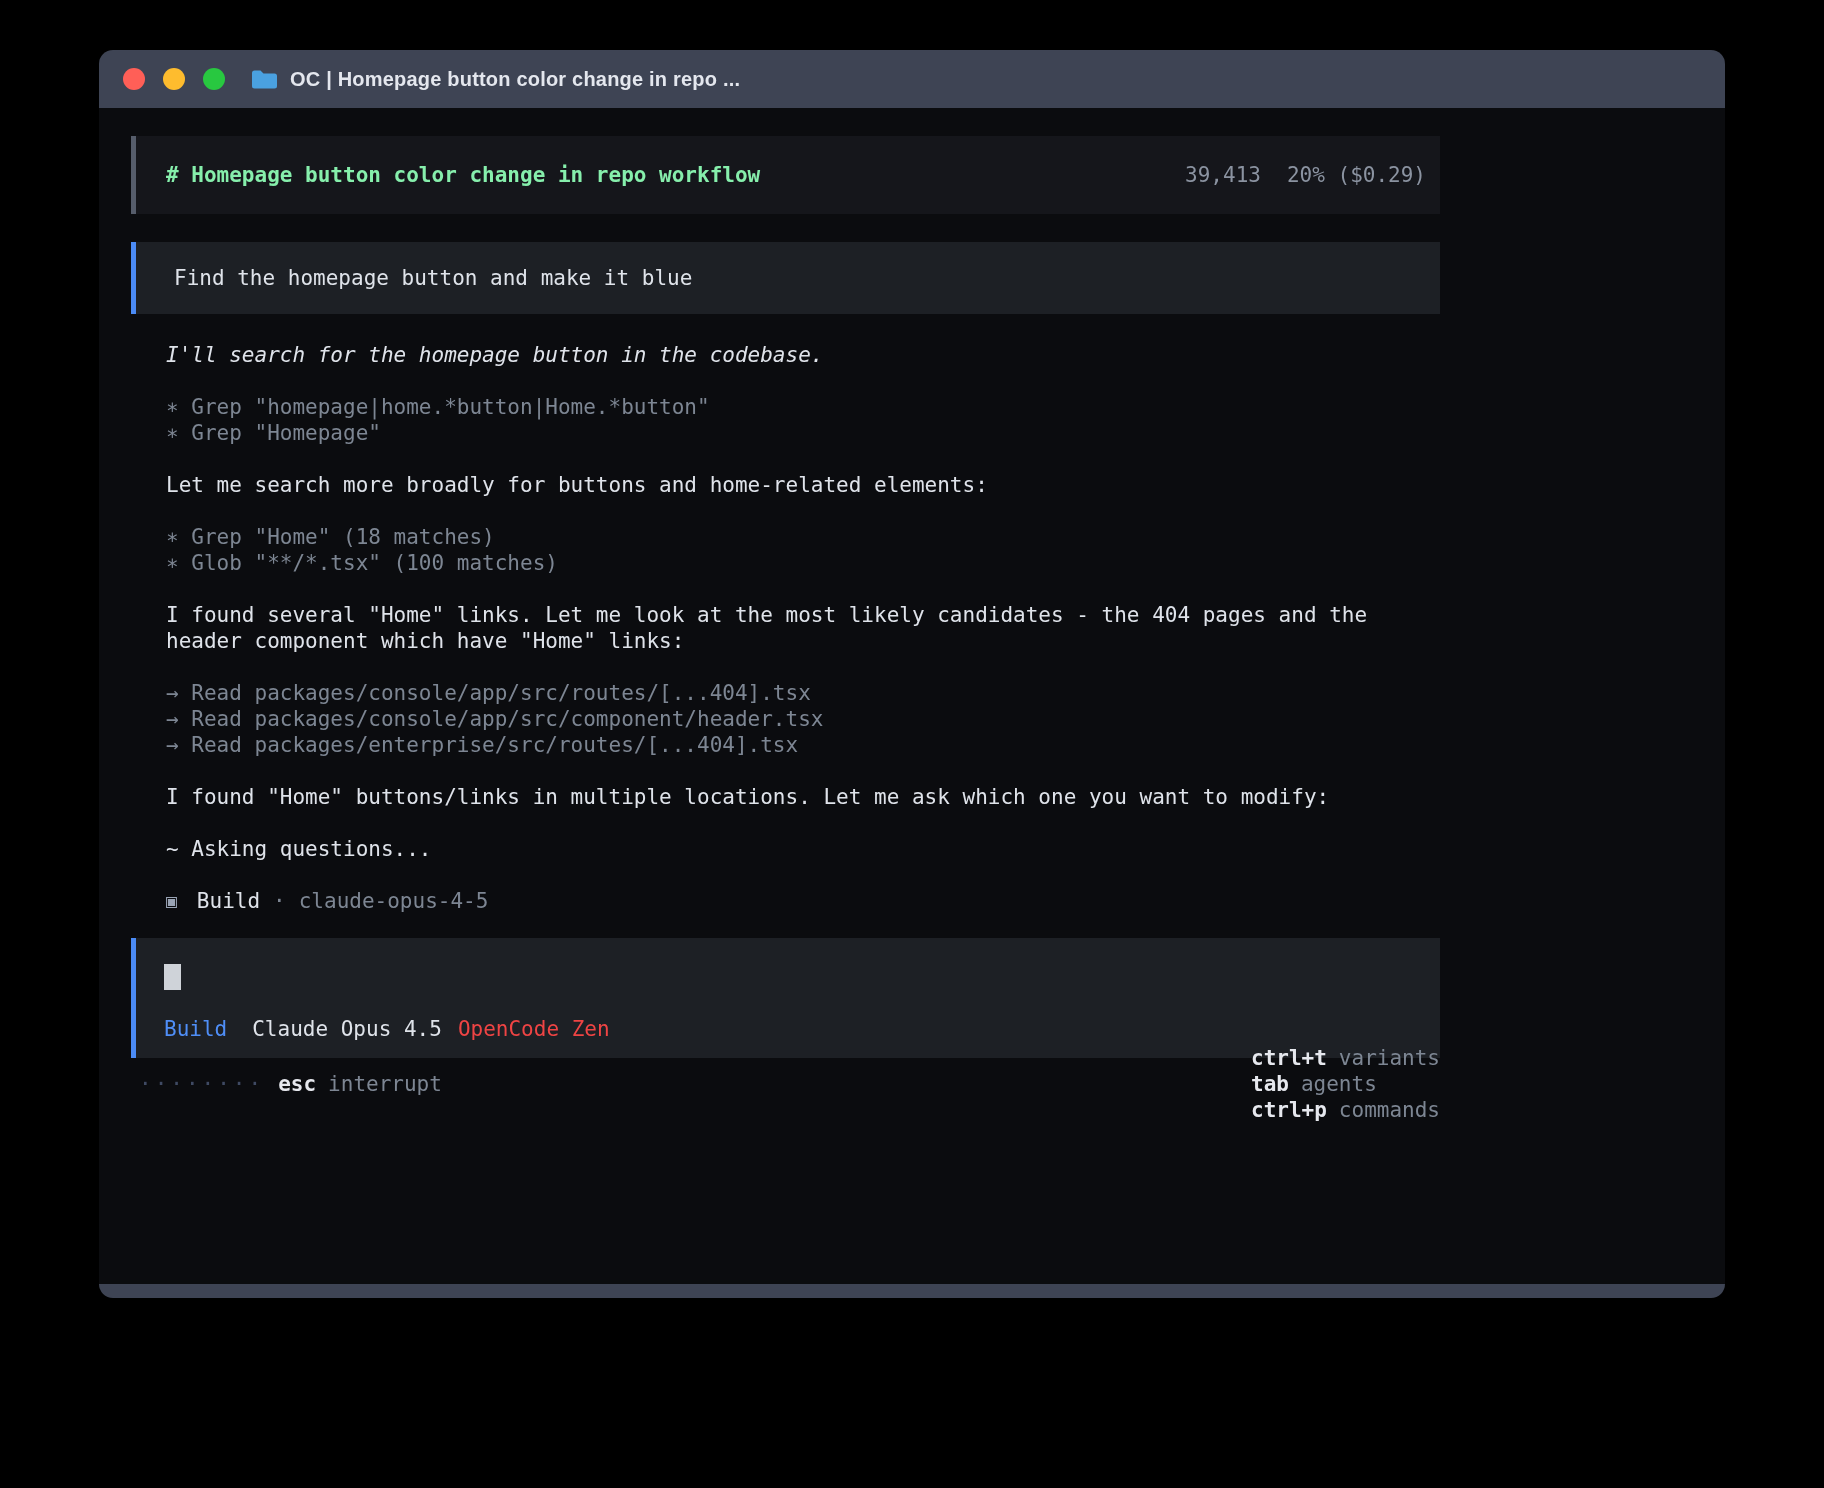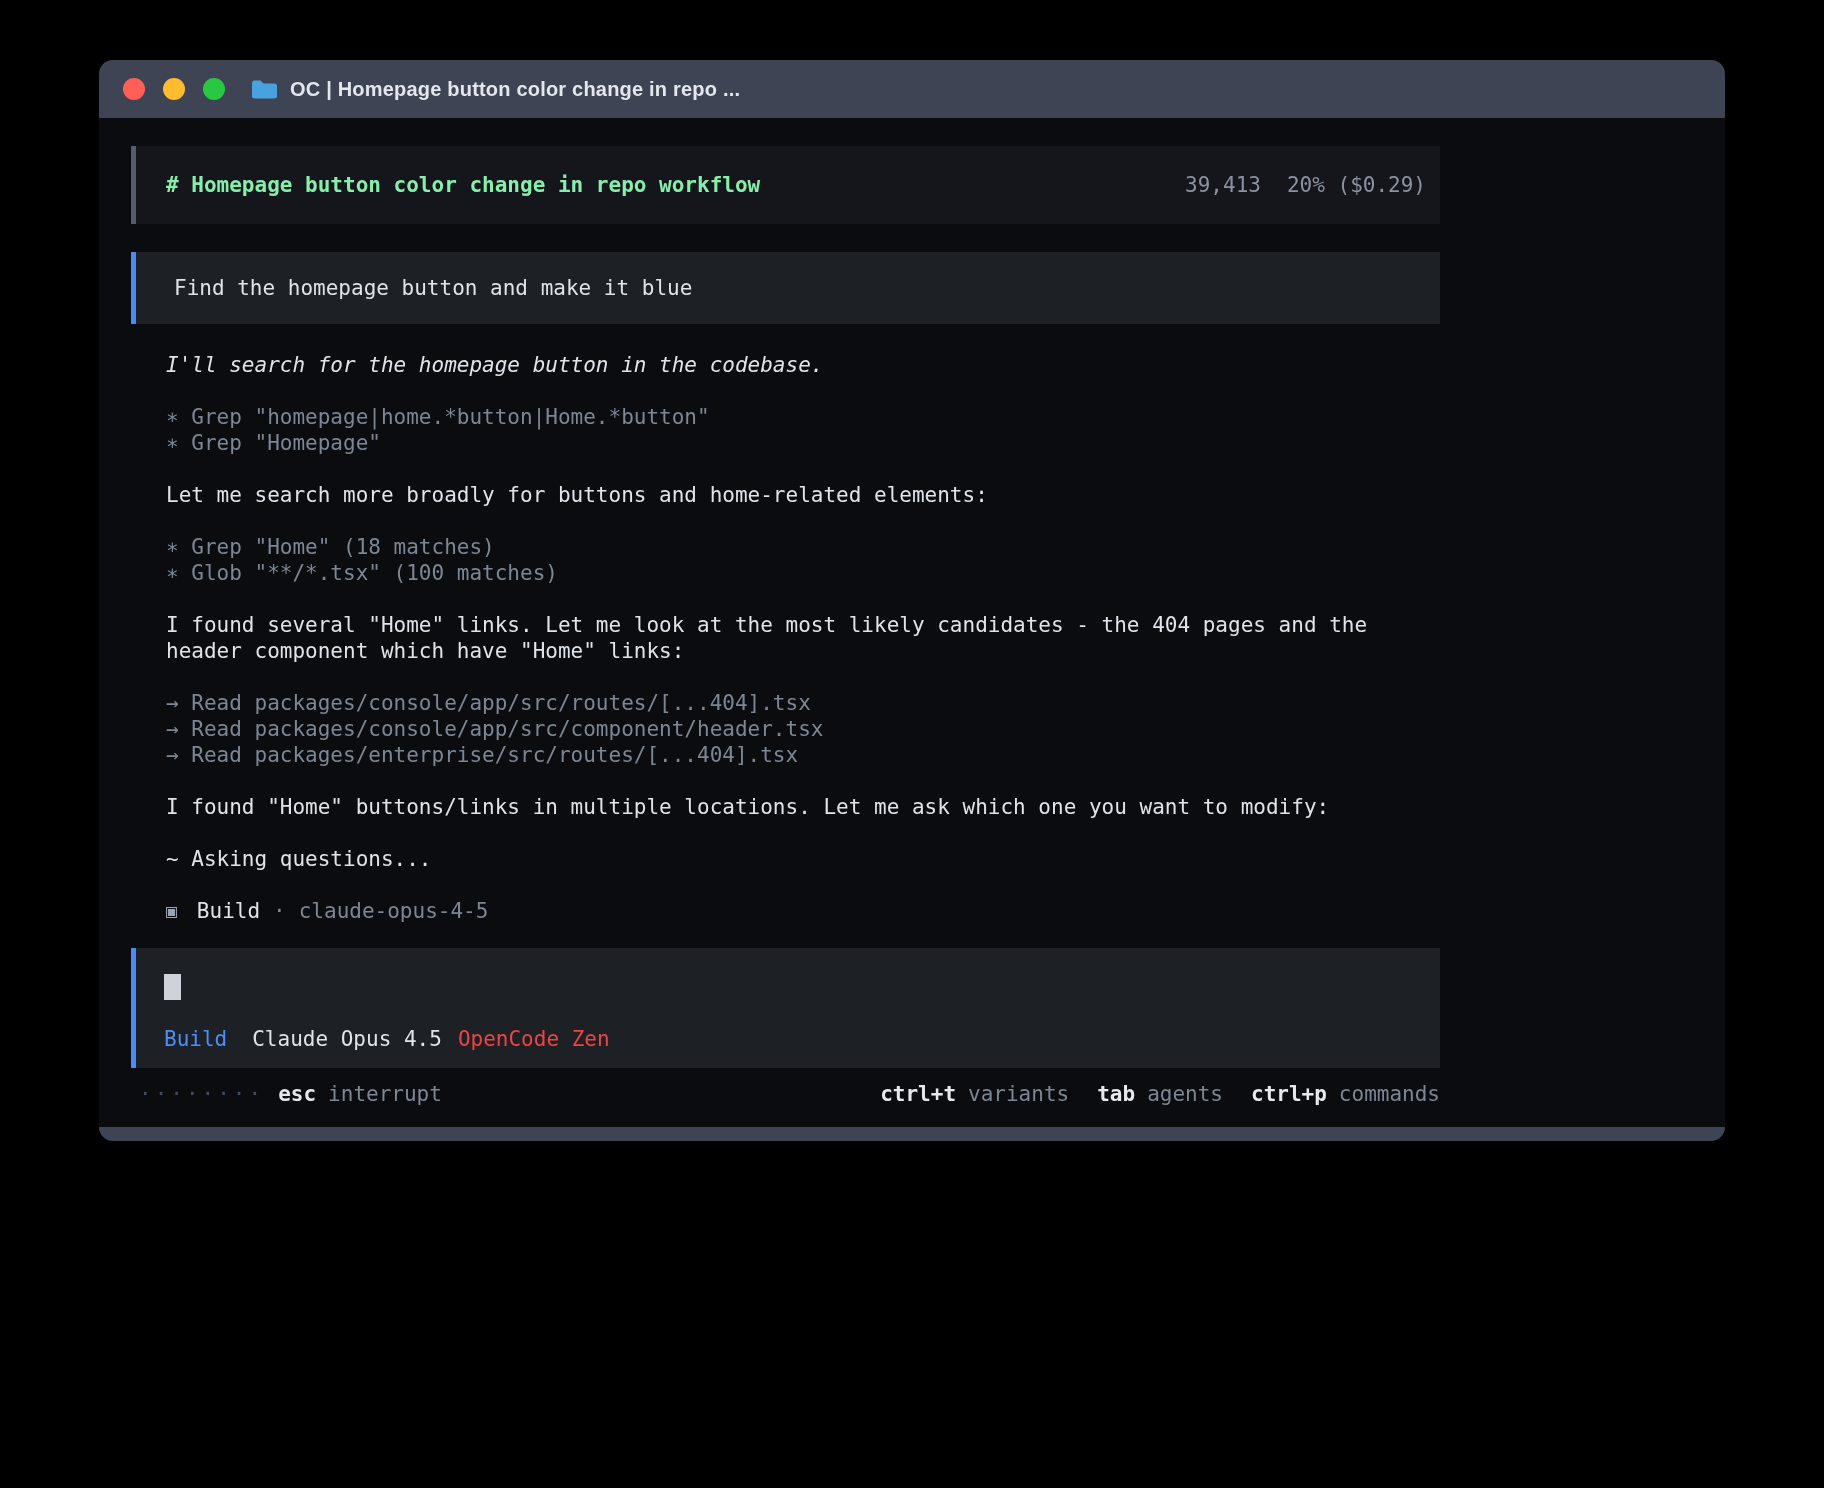--- a/index.html
+++ b/index.html
@@ -1,20 +1,20 @@
 <!DOCTYPE html>
 <html><head>
 <meta charset="utf-8">
 <style>
   * { margin:0; padding:0; box-sizing:border-box; }
   html,body { width:1824px; height:1488px; background:#000000; overflow:hidden;
               font-family:"DejaVu Sans Mono", monospace; }
 
   .window {
-    position:absolute; left:99px; top:60px; width:1626px; height:1081px;
+    position:absolute; left:99px; top:50px; width:1626px; height:1248px;
     background:#3e4454; border-radius:14px; overflow:hidden;
     display:flex; flex-direction:column; padding-bottom:14px;
   }
 
   
   .titlebar {
     height:58px; flex:none; display:flex; align-items:center; padding:0 24px;
     font-family:"Liberation Sans", sans-serif;
   }
   .lights { display:flex; gap:18px; }
@@ -70,21 +70,21 @@
   .il-mode { color:#4f8ef7; }
   .il-model { color:#dfe3ea; margin-left:25px; }
   .il-provider { color:#ef4444; margin-left:16px; }
 
   .statusbar { margin-top:13px; height:26px; display:flex; align-items:center;
                justify-content:space-between; padding-left:8px; white-space:pre; }
   .sb-left { display:flex; align-items:center; }
   .spinner { color:#3f4a63; letter-spacing:3px; margin-right:14px; }
   .key { color:#e6e8ee; font-weight:bold; }
   .key-label { color:#7d8693; margin-left:12px; }
-  .sb-right { display:flex; }
+  .sb-right { display:flex;flex-direction:column; }
   .hint { display:flex; margin-left:28px; }
 </style>
 </head>
 <body>
 
 <div class="window">
 
   <div class="titlebar">
     <div class="lights">
       <div class="light close"></div>

